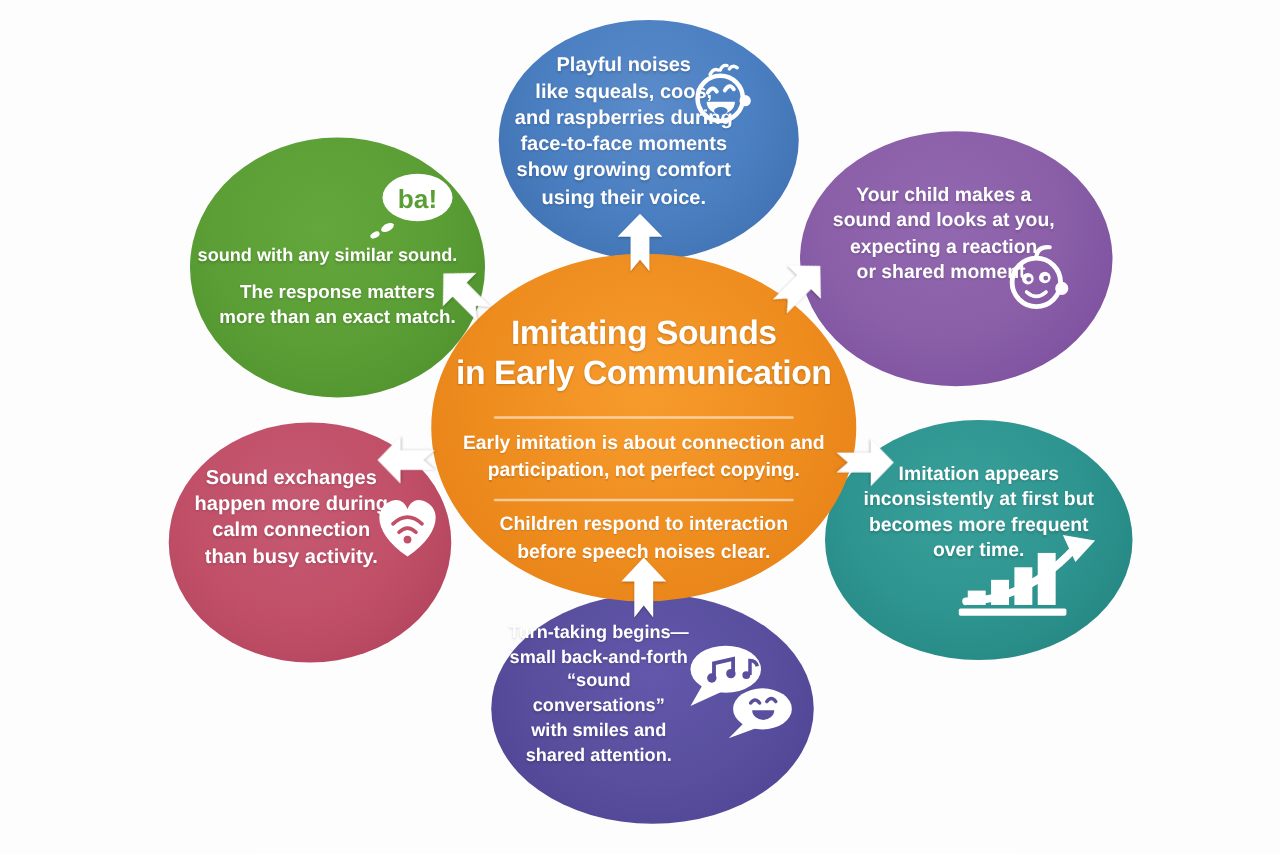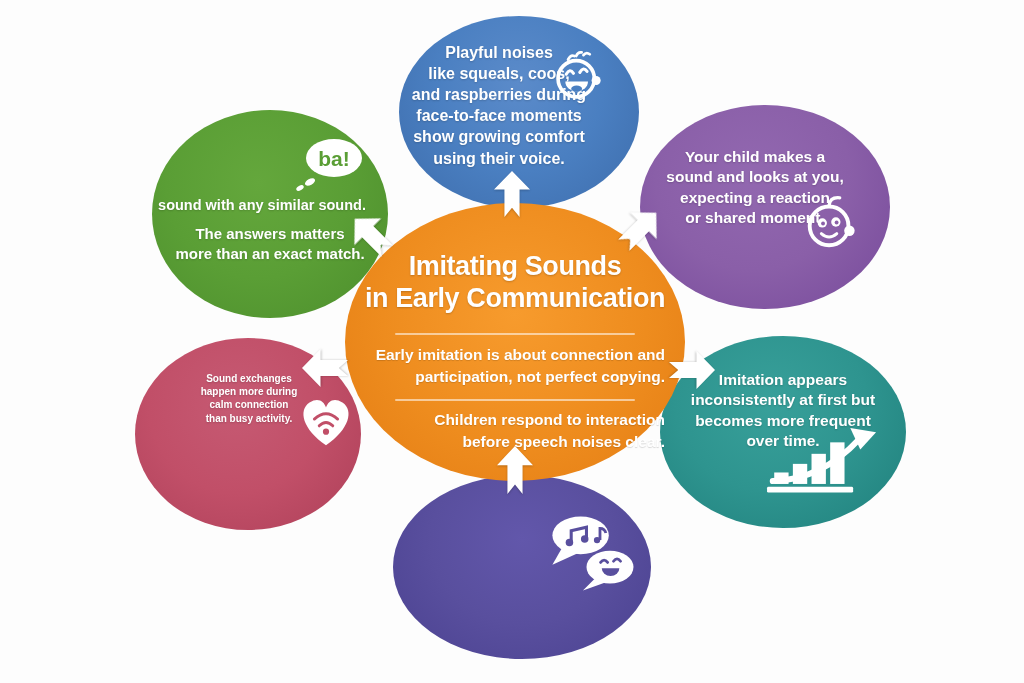--- a/index.html
+++ b/index.html
@@ -19,21 +19,21 @@
     position:absolute;left:345px;top:203px;width:340px;height:278px;
     border-radius:50%;z-index:2;
     background:radial-gradient(ellipse at 50% 40%, #f79b2d 0%, #ee8c1e 55%, #e37c13 100%);
   }
   .center-title{
     position:absolute;left:0;top:48px;width:100%;text-align:center;
     font-size:27px;line-height:1.18;letter-spacing:-0.4px;white-space:pre-line;
     text-shadow:0 1px 2px rgba(0,0,0,.2);
   }
   .center-para{
-    position:absolute;left:20px;width:300px;text-align:right;
+    position:absolute;left:20px;width:300px;text-align:center;
     font-size:15.5px;line-height:1.45;white-space:pre-line;
     text-shadow:0 1px 1px rgba(0,0,0,.15);
   }
   .divider{
     position:absolute;left:50px;width:240px;height:2px;
     background:rgba(255,255,255,.55);border-radius:2px;
   }
   
   .b-top{left:399px;top:16px;width:240px;height:192px;
     background:radial-gradient(ellipse at 50% 35%, #5b8bca 0%, #4a7fc1 50%, #3d6cab 100%);}
@@ -45,21 +45,21 @@
     background:radial-gradient(ellipse at 50% 35%, #6257ab 0%, #594f9e 50%, #4a4190 100%);}
   .b-left{left:135px;top:338px;width:226px;height:192px;
     background:radial-gradient(ellipse at 45% 35%, #c65a73 0%, #c14f68 50%, #ad3f58 100%);}
   .b-topleft{left:152px;top:110px;width:236px;height:208px;
     background:radial-gradient(ellipse at 45% 35%, #64a73c 0%, #5a9e35 50%, #4c8e2c 100%);}
 
   .b-top .btext{left:10px;top:26px;width:180px;font-size:16px;}
   .b-topright .btext{left:10px;top:42px;width:210px;font-size:15.5px;}
   .b-right .btext{left:10px;top:34px;width:226px;font-size:15.5px;}
   .b-bottom .btext{left:6px;top:22px;width:160px;font-size:14.5px;line-height:1.36;}
-  .b-left .btext{left:24px;top:34px;width:180px;font-size:10px;}
+  .b-left .btext{left:8px;top:34px;width:180px;font-size:16px;}
   .b-topleft .btext1{left:0px;top:32px;width:150px;font-size:15.5px;}
   .b-topleft .btext2{left:0px;top:86px;width:220px;font-size:14.5px;}
   .b-topleft .btext3{left:8px;top:114px;width:220px;font-size:15px;}
 
   .icon{position:absolute;}
   
   .arrow{
     position:absolute;z-index:3;
     filter:drop-shadow(0 1px 1px rgba(0,0,0,.22));
   }
@@ -124,20 +124,25 @@
       <rect x="7" y="31" width="10" height="8" fill="#fff"></rect>
       <rect x="20" y="25" width="10" height="14" fill="#fff"></rect>
       <rect x="33" y="18" width="10" height="21" fill="#fff"></rect>
       <rect x="46" y="10" width="10" height="29" fill="#fff"></rect>
       <path d="M6 37 Q40 36 66 8" fill="none" stroke="#fff" stroke-width="4.2" stroke-linecap="round"></path>
       <polygon points="60,0 78,3 67,15" fill="#fff"></polygon>
     </svg>
   </div>
 
   <div class="bubble b-bottom">
+    <div class="btext">Turn-taking begins—
+small back-and-forth
+“sound conversations”
+with smiles and
+shared attention.</div>
     <svg class="icon" style="left:150px;top:38px" width="94" height="80" viewBox="0 0 80 68">
       <ellipse cx="32" cy="19" rx="24" ry="16" fill="#fff"></ellipse>
       <polygon points="16,30 8,44 30,34" fill="#fff"></polygon>
       <path d="M24 25 v-10 l13 -3 v10" fill="none" stroke="#594f9e" stroke-width="2.6"></path>
       <circle cx="22.5" cy="25" r="3.2" fill="#594f9e"></circle>
       <circle cx="35.5" cy="22" r="3.2" fill="#594f9e"></circle>
       <circle cx="46" cy="23" r="2.7" fill="#594f9e"></circle>
       <path d="M48.5 23 v-10 q4 0 5 4" fill="none" stroke="#594f9e" stroke-width="2.4"></path>
       <ellipse cx="57" cy="46" rx="20" ry="14" fill="#fff"></ellipse>
       <polygon points="44,56 34,66 53,59" fill="#fff"></polygon>
@@ -154,21 +159,21 @@
     <svg class="icon" style="left:160px;top:52px" width="62" height="62" viewBox="0 0 64 58">
       <path d="M32 54 C8 38 3 18 15 10 C24 4 30 9 32 15 C34 9 40 4 49 10 C61 18 56 38 32 54 Z" fill="#fff"></path>
       <circle cx="32" cy="40" r="3.2" fill="#c14f68"></circle>
       <path d="M25 34 q7 -7 14 0" fill="none" stroke="#c14f68" stroke-width="3" stroke-linecap="round"></path>
       <path d="M20 27 q12 -11 24 0" fill="none" stroke="#c14f68" stroke-width="3" stroke-linecap="round"></path>
     </svg>
   </div>
 
   <div class="bubble b-topleft">
     <div class="btext btext2">sound with any similar sound.</div>
-    <div class="btext btext3">The answers matters
+    <div class="btext btext3">The response matters
 more than an exact match.</div>
     <svg class="icon" style="left:138px;top:24px" width="76" height="62" viewBox="0 0 76 62">
       <ellipse cx="44" cy="24" rx="28" ry="19" fill="#fff"></ellipse>
       <ellipse cx="20" cy="48" rx="5.5" ry="3" fill="#fff" transform="rotate(-28 20 48)"></ellipse>
       <ellipse cx="10" cy="54" rx="4" ry="2.3" fill="#fff" transform="rotate(-28 10 54)"></ellipse>
       <text x="44" y="32" text-anchor="middle" font-size="21" font-weight="bold" fill="#5a9e35">ba!</text>
     </svg>
   </div>
 
   <div class="center-circle">

